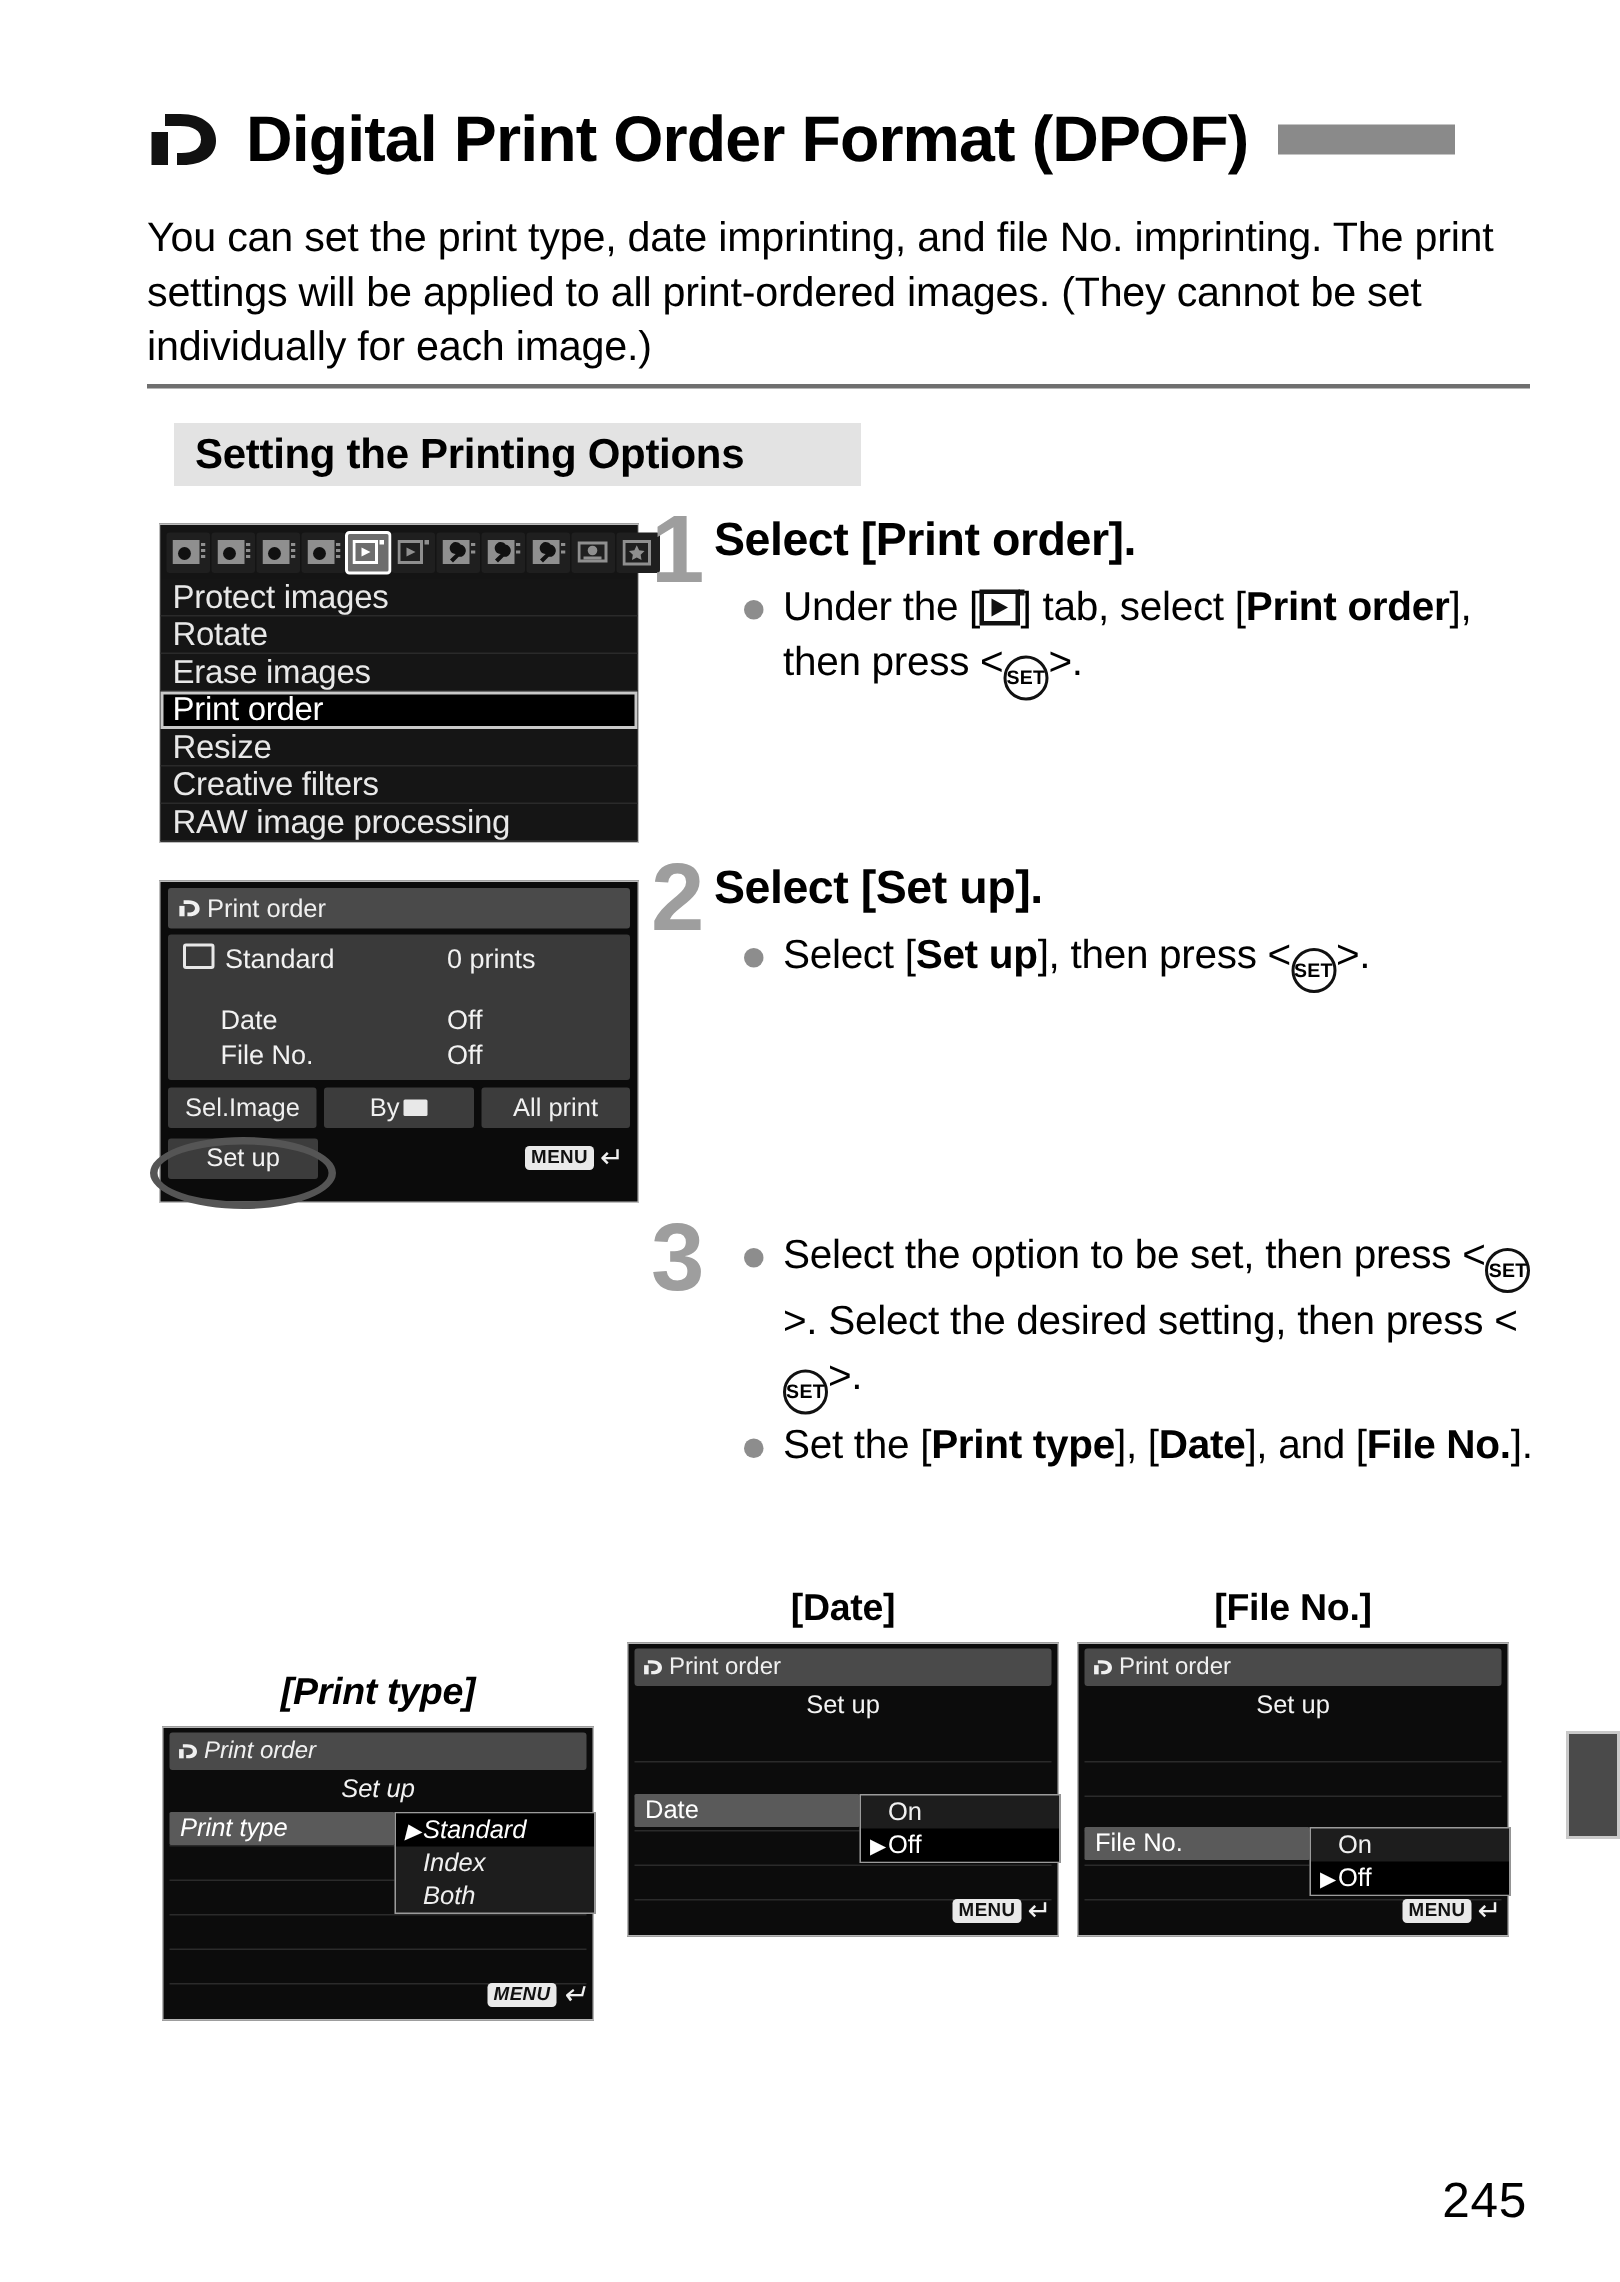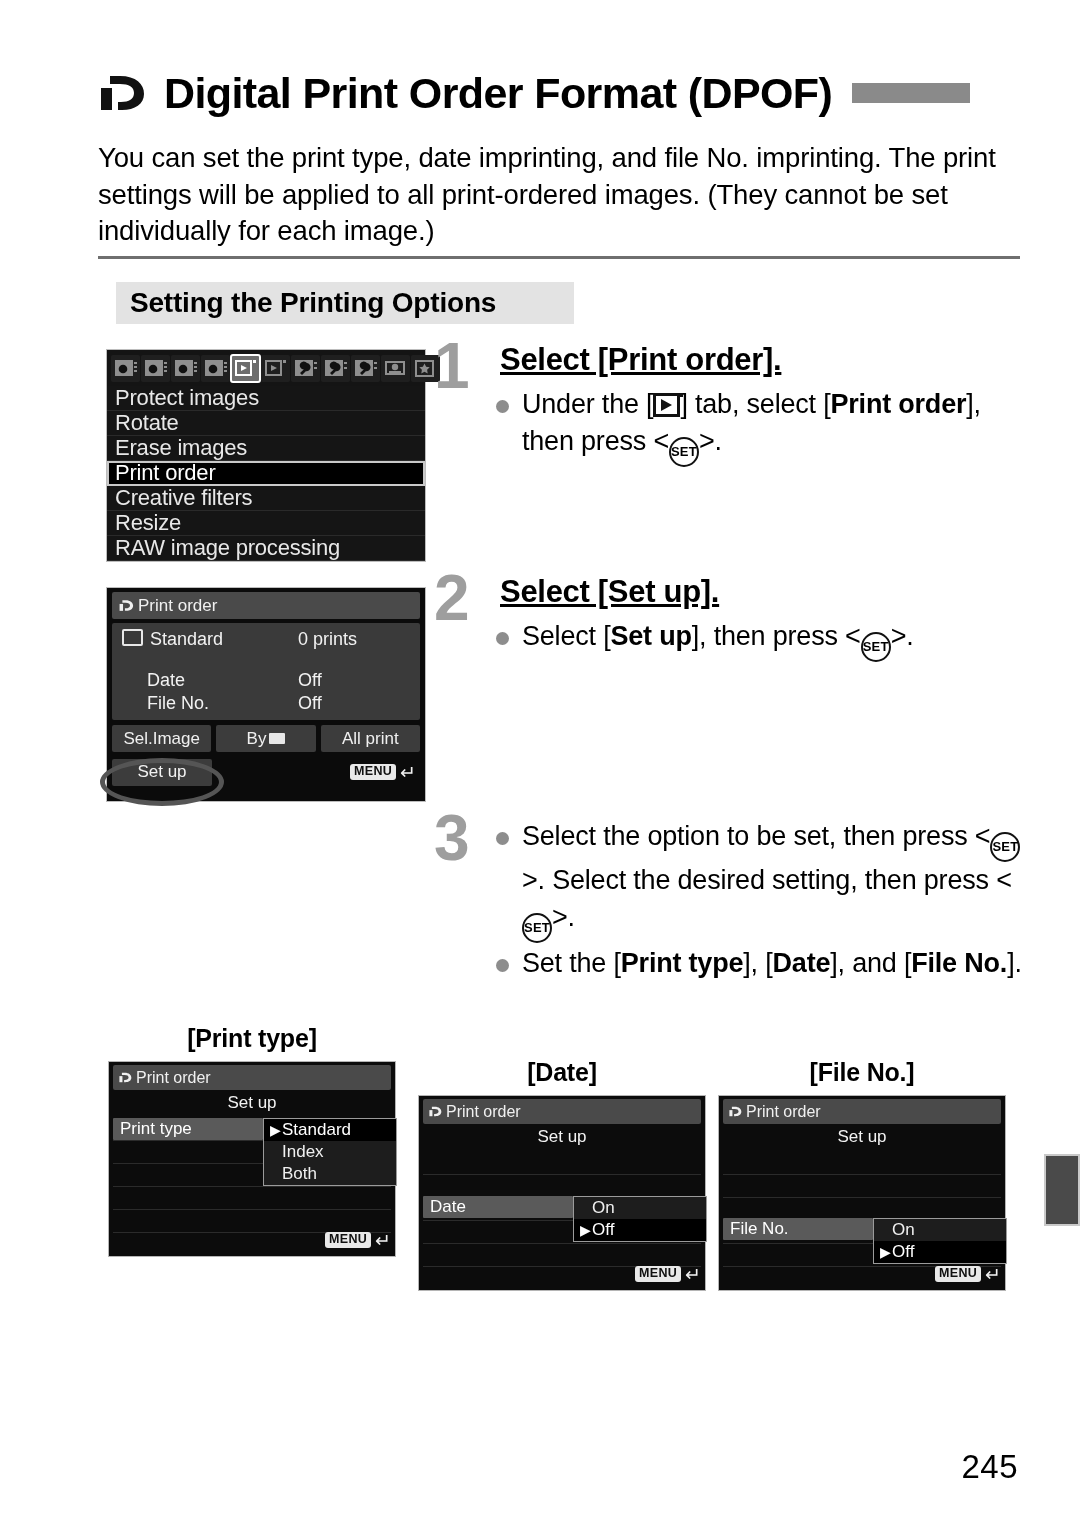--- a/index.html
+++ b/index.html
@@ -263,23 +263,22 @@
     font-size: 64px;
     font-weight: bold;
     color: #9e9e9e;
     line-height: 52px;
     font-family: "Liberation Sans", sans-serif;
   }
   .step-title {
     font-size: 31px;
     font-weight: bold;
     letter-spacing: -0.3px;
-    margin-left: 66px;
+    margin-left: 42px;
     line-height: 40px;
-    text-decoration: underline;
   }
   .step-bullets { margin-left: 62px; margin-top: 6px; }
   .bullet-row {
     display: flex;
     font-size: 27px;
     line-height: 37px;
     letter-spacing: -0.2px;
     margin-bottom: 2px;
   }
   .bullet-dot {
@@ -429,21 +428,21 @@
   .su-footer {
     position: absolute;
     left: 4px; right: 4px;
     bottom: 4px;
     height: 24px;
     display: flex;
     align-items: center;
     justify-content: flex-end;
   }
 
-  #panel-printtype { left: 108px; top: 1024px; }
+  #panel-printtype { left: 108px; top: 1114px; font-style: italic; }
   #panel-date      { left: 418px; top: 1058px; }
   #panel-fileno    { left: 718px; top: 1058px; }
 
   
   #edge-tab {
     position: absolute;
     right: 0;
     top: 1154px;
     width: 36px;
     height: 72px;
@@ -575,24 +574,24 @@
       <div class="menu-row">
         <span>Rotate</span>
       </div>
       <div class="menu-row">
         <span>Erase images</span>
       </div>
       <div class="menu-row selected">
         <span>Print order</span>
       </div>
       <div class="menu-row">
+        <span>Resize</span>
+      </div>
+      <div class="menu-row">
         <span>Creative filters</span>
-      </div>
-      <div class="menu-row">
-        <span>Resize</span>
       </div>
       <div class="menu-row">
         <span>RAW image processing</span>
       </div>
     </div>
 </div>
 
 <div id="printorder-screenshot" class="lcd">
   <div class="po-titlebar">
     <svg width="17" height="15" viewBox="0 0 54 46" style="margin-right:3px">

